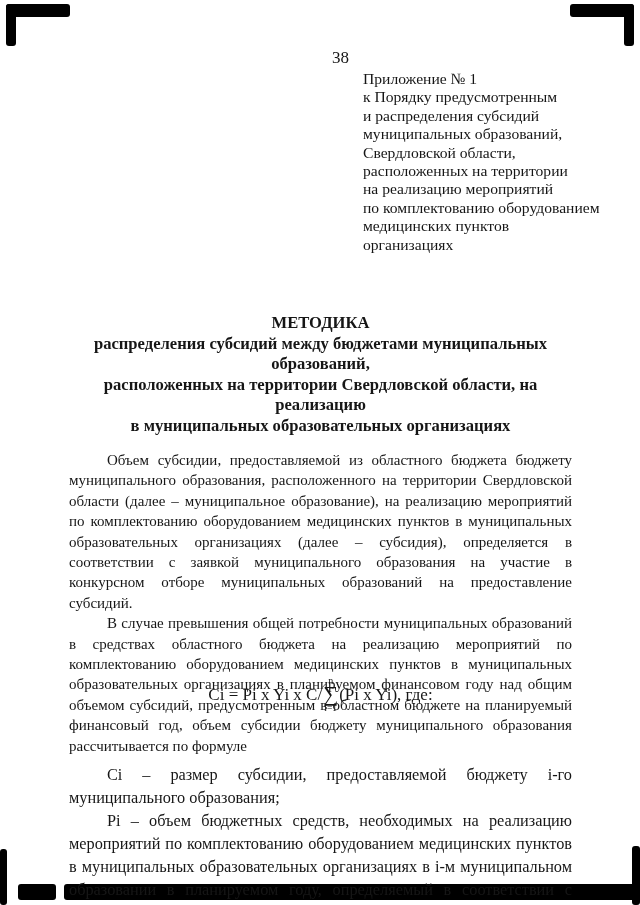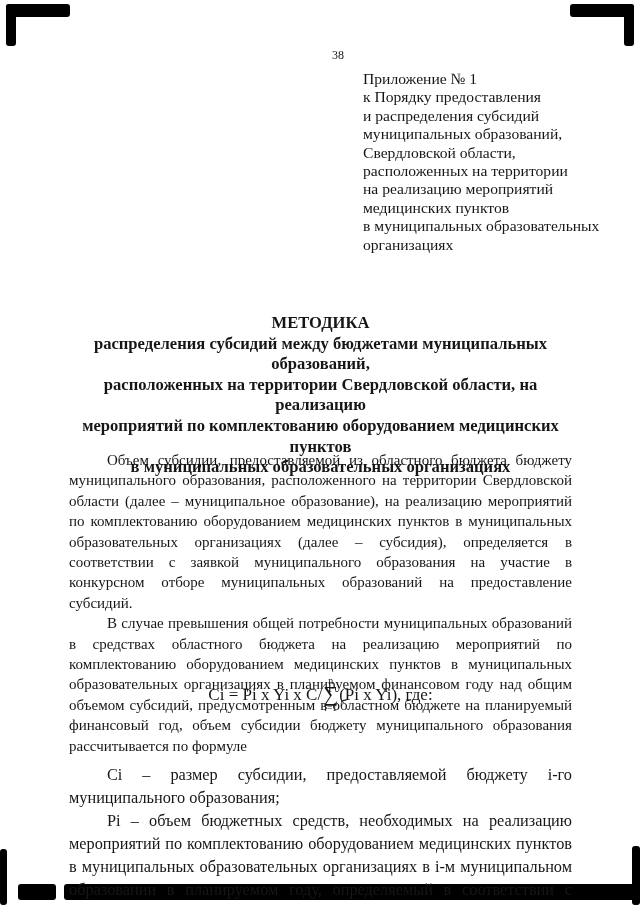--- a/index.html
+++ b/index.html
@@ -19,21 +19,21 @@
   .mark-tr-h { left: 570px; top: 4px;   width: 64px;  height: 13px; }
   .mark-tr-v { left: 624px; top: 4px;   width: 10px;  height: 42px; }
   .mark-bl-v { left: 0px;   top: 849px; width: 7px;   height: 56px; }
   .mark-b-sq { left: 18px;  top: 884px; width: 38px;  height: 16px; }
   .mark-b-bar{ left: 64px;  top: 884px; width: 576px; height: 16px; }
   .mark-br-v { left: 632px; top: 846px; width: 8px;   height: 59px; }
 
   .page-number {
     position: absolute;
     top: 48px; left: 332px;
-    font-size: 12px;
+    font-size: 17px;
   }
   .appendix {
     position: absolute;
     top: 70px; left: 363px;
     font-size: 15.6px;
     line-height: 18.4px;
     white-space: nowrap;
   }
   .title-block {
     position: absolute;
@@ -89,36 +89,35 @@
   <div class="mark mark-tr-v"></div>
   <div class="mark mark-bl-v"></div>
   <div class="mark mark-b-sq"></div>
   <div class="mark mark-b-bar"></div>
   <div class="mark mark-br-v"></div>
 
   <div class="page-number">38</div>
 
   <div class="appendix">
     <div>Приложение № 1</div>
-    <div>к Порядку предоставления</div>
+    <div>к Порядку предусмотренным</div>
     <div>и распределения субсидий</div>
     <div>муниципальных образований,</div>
     <div>Свердловской области,</div>
     <div>расположенных на территории</div>
     <div>на реализацию мероприятий</div>
+    <div>по комплектованию оборудованием</div>
     <div>медицинских пунктов</div>
-    <div>в муниципальных образовательных</div>
     <div>организациях</div>
   </div>
 
   <div class="title-block">
     <div>МЕТОДИКА</div>
     <div>распределения субсидий между бюджетами муниципальных образований,</div>
     <div>расположенных на территории Свердловской области, на реализацию</div>
-    <div>мероприятий по комплектованию оборудованием медицинских пунктов</div>
     <div>в муниципальных образовательных организациях</div>
   </div>
 
   <div class="body-block">
     <p>Объем субсидии, предоставляемой из областного бюджета бюджету муниципального образования, расположенного на территории Свердловской области (далее – муниципальное образование), на реализацию мероприятий по комплектованию оборудованием медицинских пунктов в муниципальных образовательных организациях (далее – субсидия), определяется в соответствии с заявкой муниципального образования на участие в конкурсном отборе муниципальных образований на предоставление субсидий.</p>
     <p>В случае превышения общей потребности муниципальных образований в средствах областного бюджета на реализацию мероприятий по комплектованию оборудованием медицинских пунктов в муниципальных образовательных организациях в планируемом финансовом году над общим объемом субсидий, предусмотренным в областном бюджете на планируемый финансовый год, объем субсидии бюджету муниципального образования рассчитывается по формуле</p>
   </div>
 
   <div class="formula">
     <span class="formula-text">Ci = Pi x Yi x C/</span><span class="sigma-stack">

